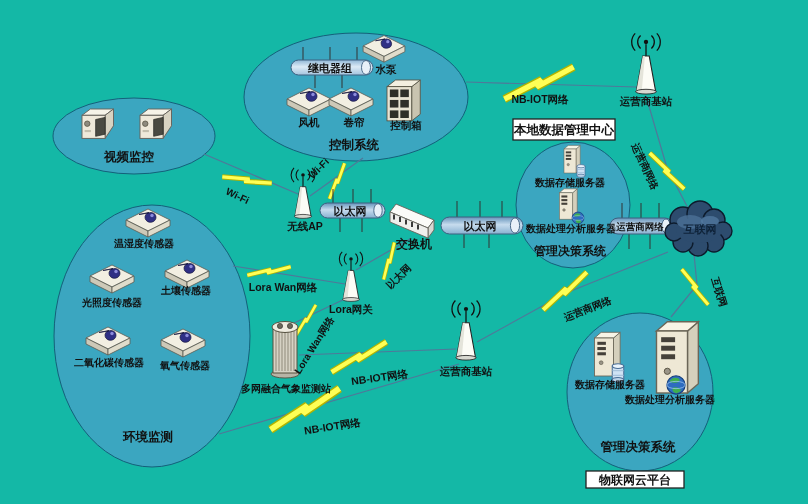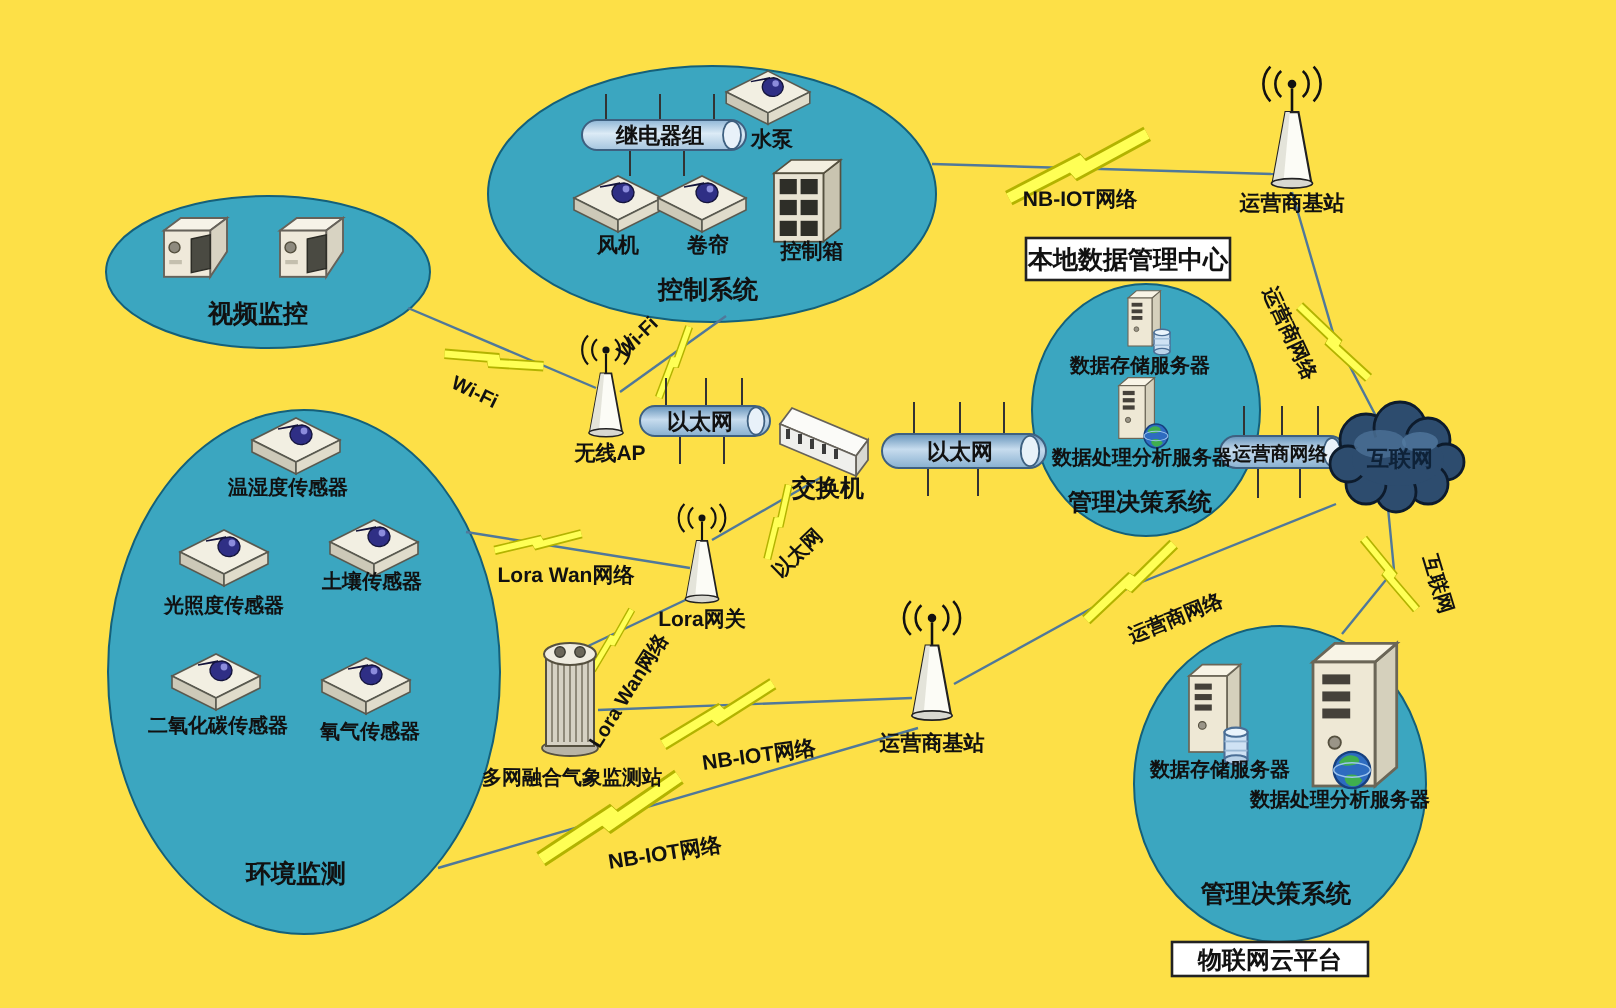--- a/index.html
+++ b/index.html
@@ -1,16 +1,16 @@
 <!DOCTYPE html>
 <html><head>
 <meta charset="utf-8">
 <style>
   html,body{margin:0;padding:0;background:#fff;}
-  .stage{position:relative;width:808px;height:504px;background:#fde047;overflow:hidden;
+  .stage{position:relative;width:808px;height:504px;background:#14b8a6;overflow:hidden;
          font-family:"Liberation Sans","DejaVu Sans",sans-serif;}
   svg text{font-family:"Liberation Sans","DejaVu Sans",sans-serif;fill:#111;}
   .lbl{font-size:10.5px;font-weight:bold;}
   .lbl-sm{font-size:10px;font-weight:bold;}
   .lbl-lg{font-size:12.5px;font-weight:bold;}
   .lbl-link{font-size:10px;font-weight:bold;}
   .pipe-txt{font-size:11px;font-weight:bold;}
 </style>
 </head>
 <body>

